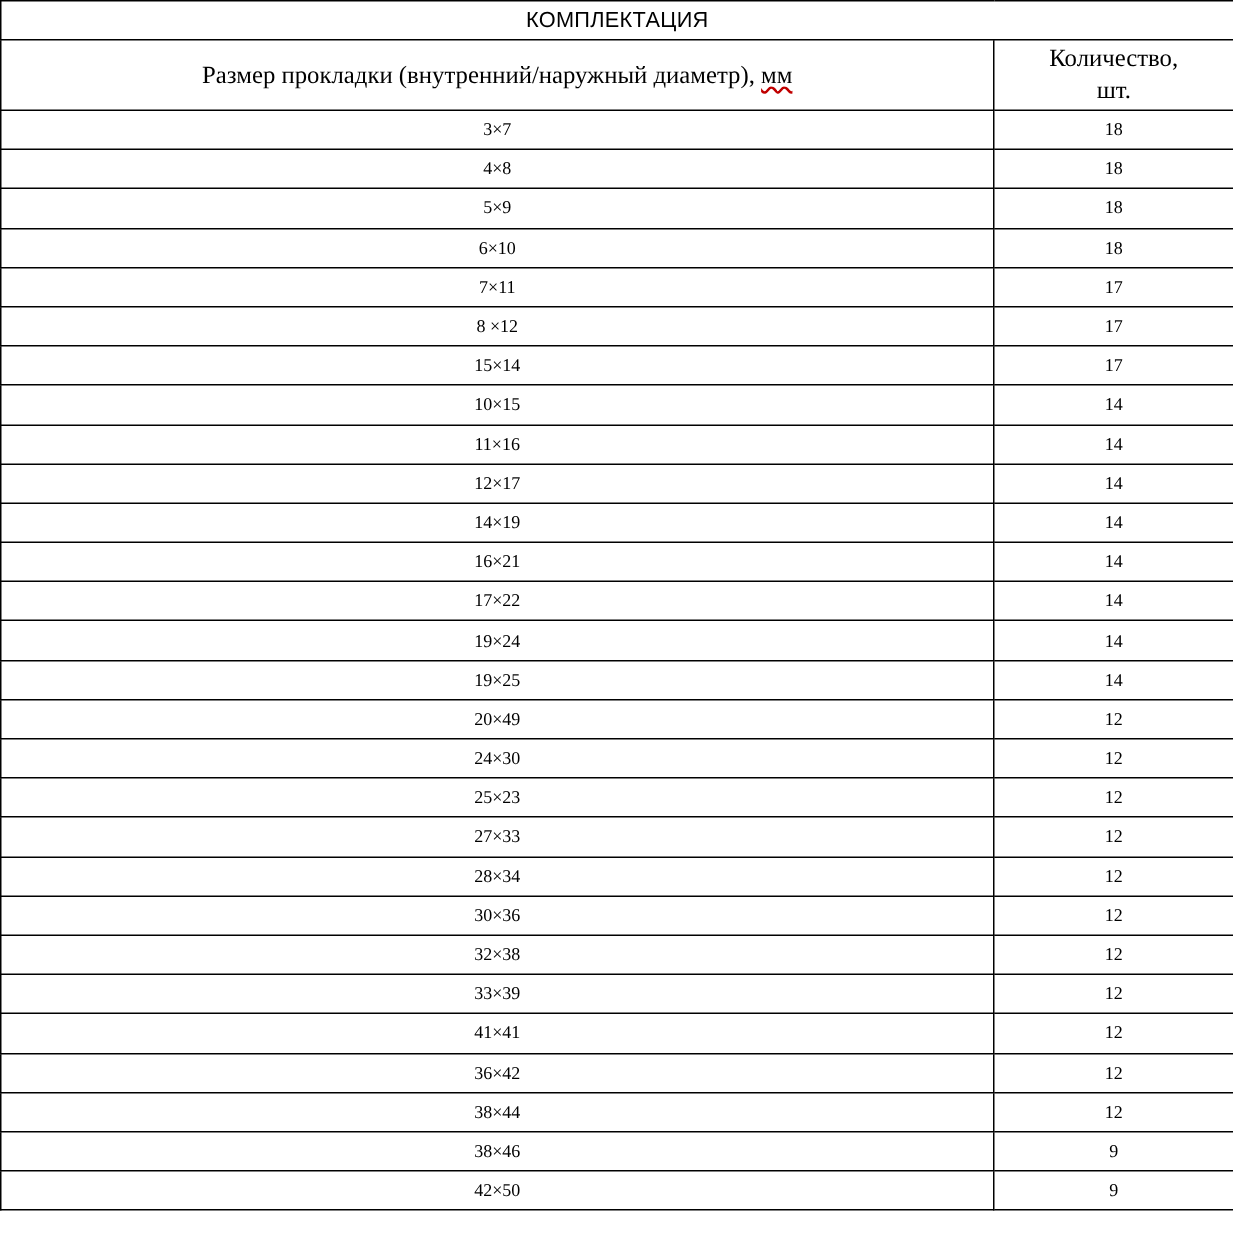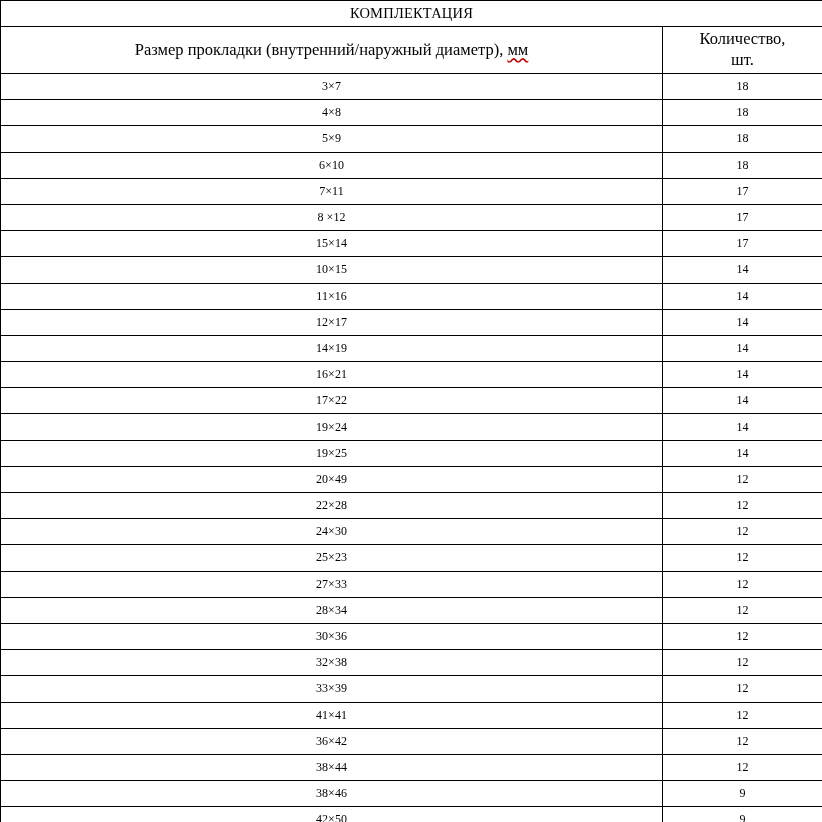--- a/index.html
+++ b/index.html
@@ -25,21 +25,21 @@
     table-layout: fixed;
   }
   table.spec td, table.spec th {
     border: 1px solid #000000;
     padding: 0;
     text-align: center;
     vertical-align: middle;
     font-weight: normal;
   }
   .title-cell {
-    font-family: Liberation Serif, serif;
+    font-family: Liberation Sans, sans-serif;
     font-weight: bold;
     font-size: 14.5px;
     height: 25px;
     letter-spacing: 0.2px;
   }
   .head-left {
     font-size: 16.5px;
     height: 46px;
     padding: 0 4px;
   }
@@ -147,24 +147,20 @@
         </tr>
         <tr>
           <td class="data-cell">19×25</td>
           <td class="data-cell">14</td>
         </tr>
         <tr>
           <td class="data-cell">20×49</td>
           <td class="data-cell">12</td>
         </tr>
         <tr>
-          <td class="data-cell">22×28</td>
-          <td class="data-cell">12</td>
-        </tr>
-        <tr>
           <td class="data-cell">24×30</td>
           <td class="data-cell">12</td>
         </tr>
         <tr>
           <td class="data-cell">25×23</td>
           <td class="data-cell">12</td>
         </tr>
         <tr>
           <td class="data-cell">27×33</td>
           <td class="data-cell">12</td>

